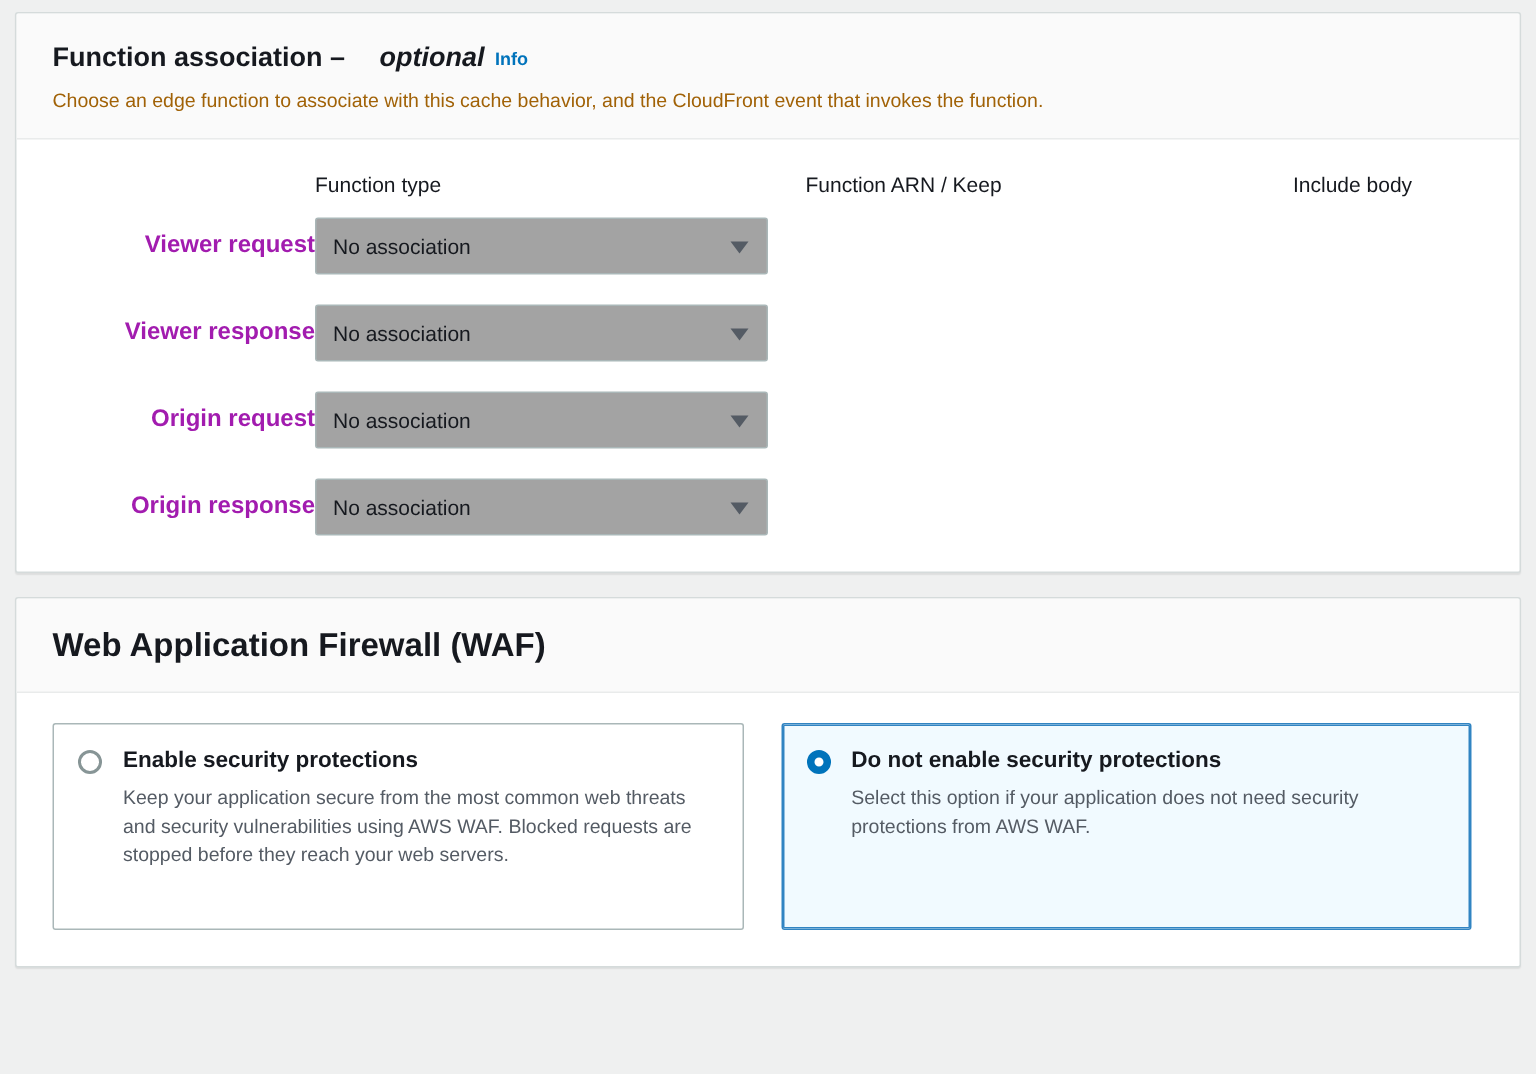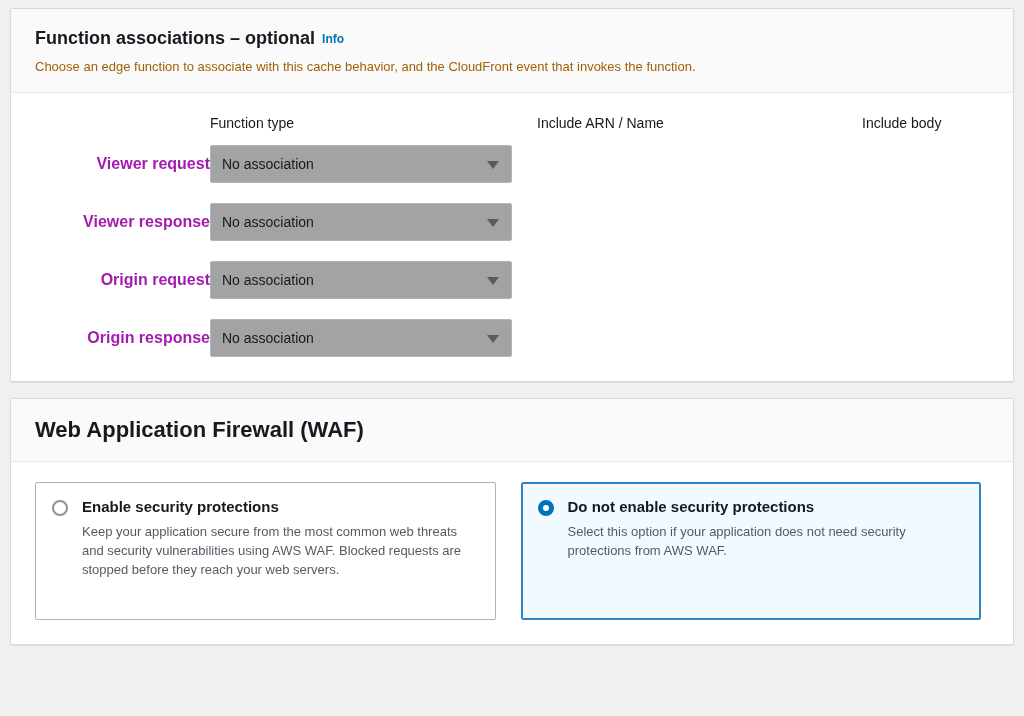--- a/index.html
+++ b/index.html
@@ -47,22 +47,24 @@
     line-height: 22px;
     font-weight: bold;
     color: #16191f;
     margin: 0;
     display: flex;
     align-items: baseline;
     flex-wrap: wrap;
   }
   .title-main { white-space: pre; }
   .title-optional {
+    font-style: italic;
     font-weight: bold;
     white-space: pre;
+    margin-left: 18px;
   }
   .info-link {
     font-size: 12px;
     font-weight: bold;
     color: #0073bb;
     margin-left: 7px;
     cursor: pointer;
     text-decoration: none;
     position: relative;
     top: -1px;
@@ -212,40 +214,40 @@
 </style>
 </head>
 <body>
 
 <div class="page">
 
   <section class="panel">
 
     <div class="panel-header">
       <h2 class="panel-title">
-        <span class="title-main">Function associations – </span>
+        <span class="title-main">Function association – </span>
           <span class="title-optional">optional</span>
           <a class="info-link" href="#">Info</a>
       </h2>
       <p class="panel-desc">Choose an edge function to associate with this cache behavior, and the CloudFront event that invokes the function.</p>
     </div>
 
     <div class="panel-body">
       <table class="fn-table">
         <colgroup>
           <col class="c-label">
             <col class="c-type">
             <col class="c-arn">
             <col class="c-body">
         </colgroup>
         <thead>
           <tr>
             <th class="lbl-head"></th>
             <th>Function type</th>
-            <th>Include ARN / Name</th>
+            <th>Function ARN / Keep</th>
             <th>Include body</th>
           </tr>
         </thead>
         <tbody>
 
           <tr>
             <td class="row-label">Viewer request</td>
             <td>
               <div class="select">
                 <span class="select-value">No association</span>

